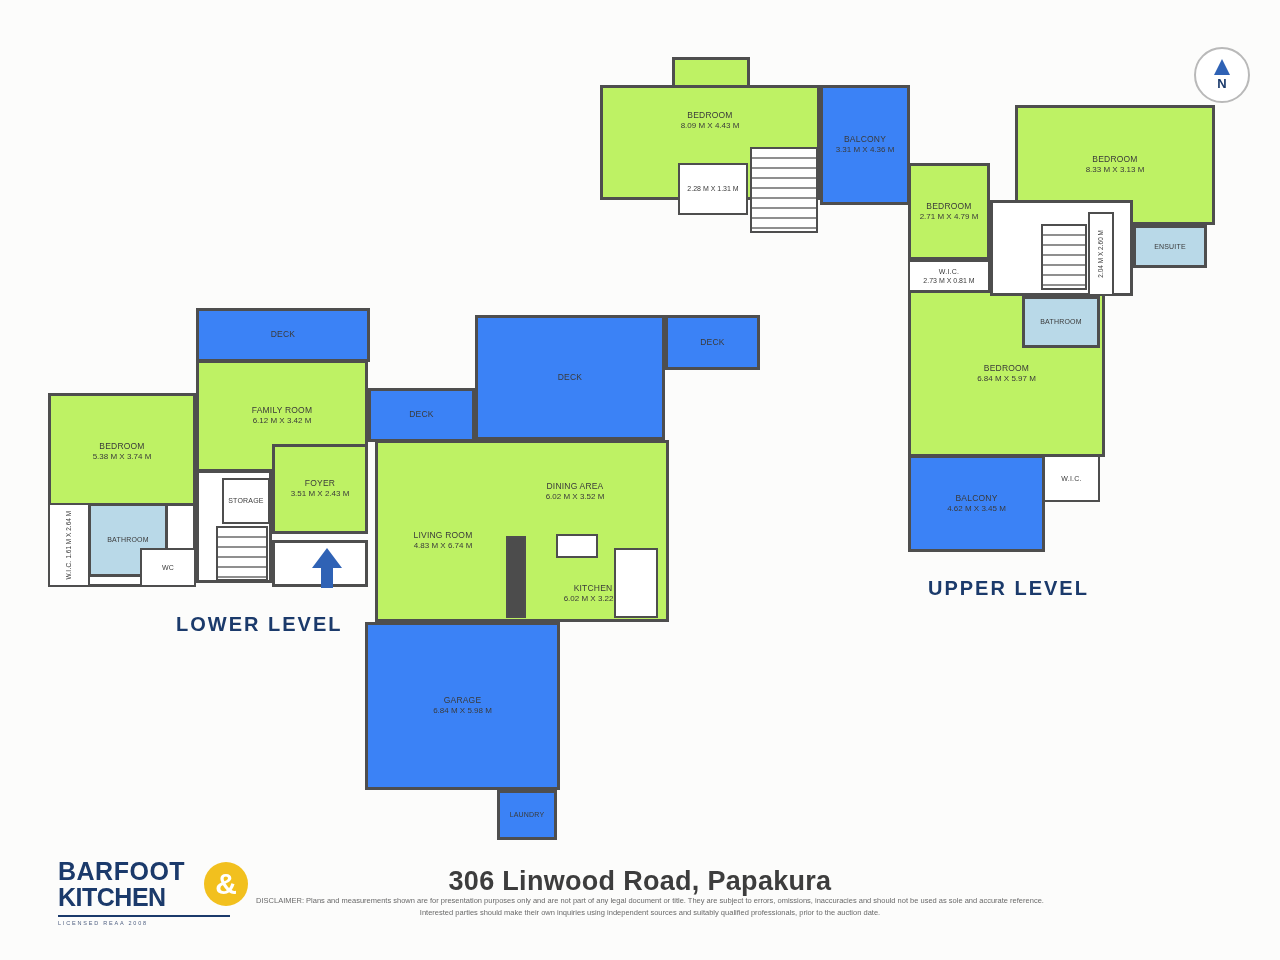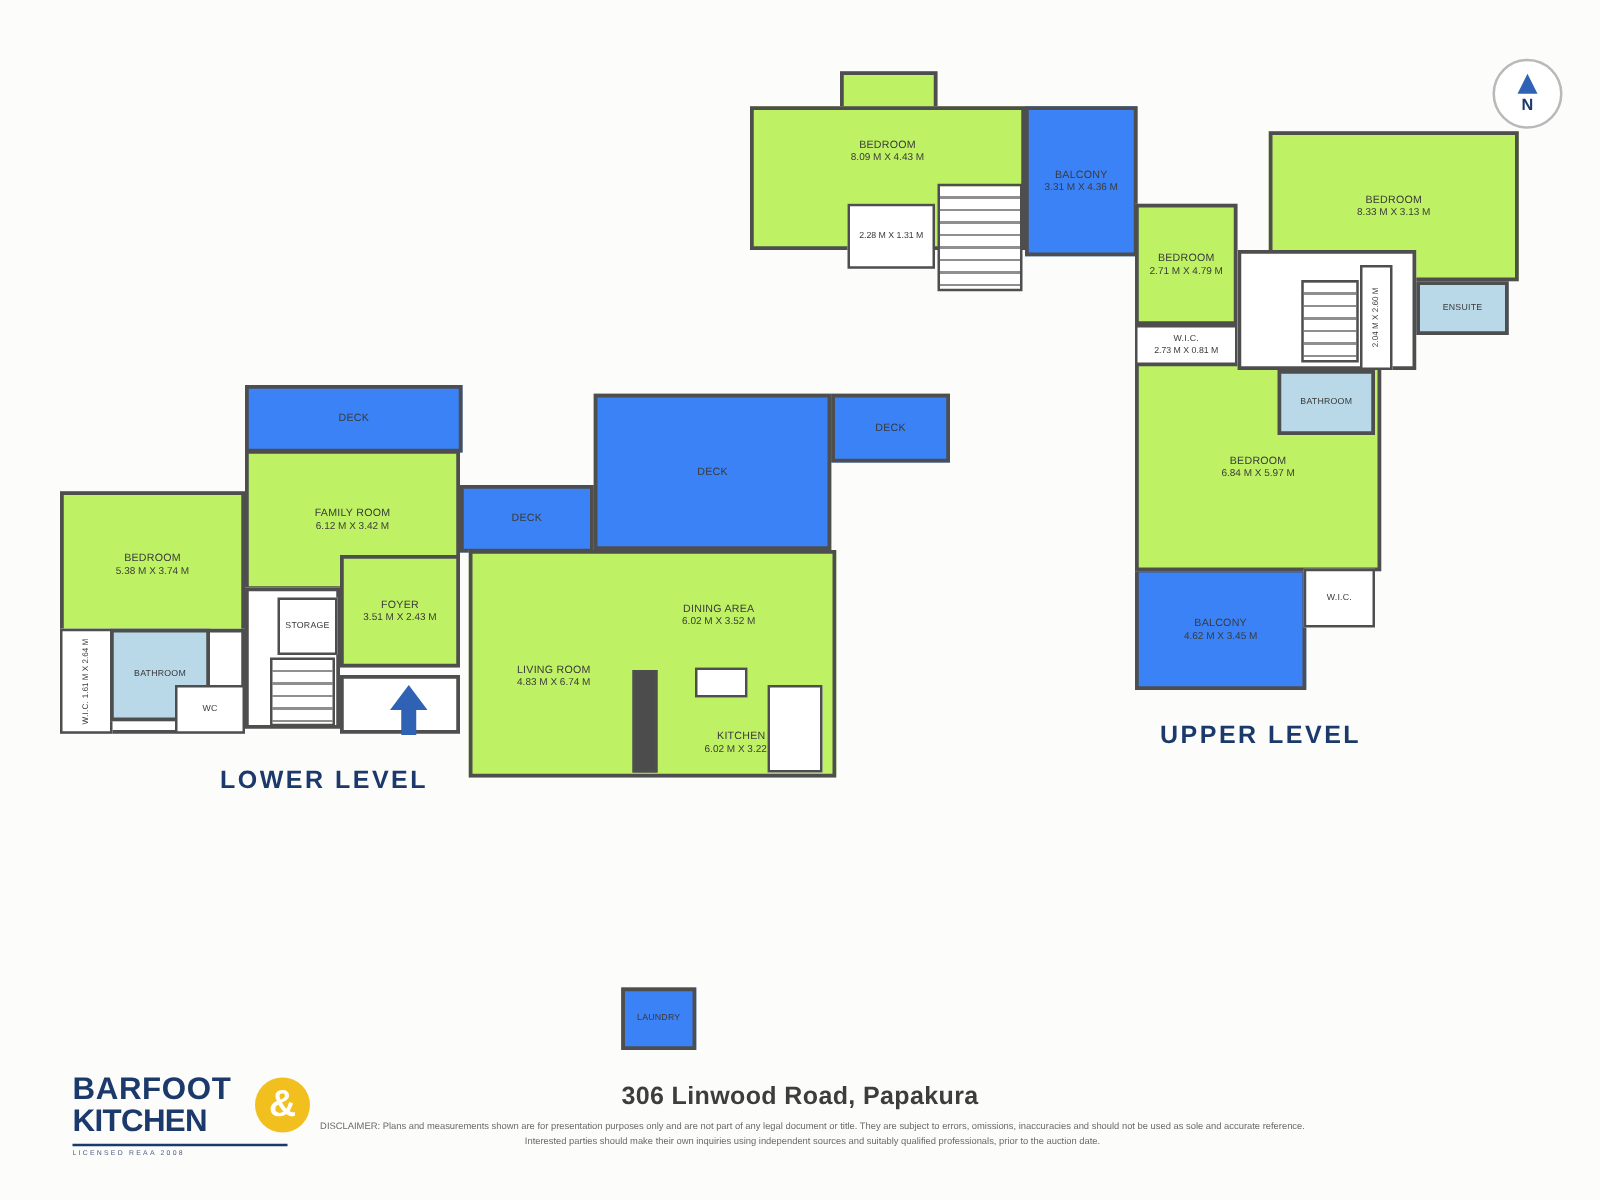--- a/index.html
+++ b/index.html
@@ -47,21 +47,21 @@
   .logo { position:absolute; left:58px; top:858px; width:220px; color:#1b3a6b; }
   .logo-row1 { font-size:25px; font-weight:bold; letter-spacing:.5px; line-height:1.05; }
   .logo-row2 { font-size:25px; font-weight:bold; letter-spacing:-0.5px; line-height:1.05; }
   .amp-circle { position:absolute; left:146px; top:4px; width:44px; height:44px; border-radius:50%;
                 background:#f2c01e; color:#ffffff; font-size:30px; font-weight:bold;
                 display:flex; align-items:center; justify-content:center; }
   .logo-rule { width:172px; height:2px; background:#1b3a6b; margin-top:4px; }
   .logo-tag { font-size:5.5px; letter-spacing:1.8px; color:#4e5f80; margin-top:3px; }
 
   .address { position:absolute; left:0; right:0; top:866px; text-align:center;
-             font-size:20px; font-weight:bold; color:#3d3d3d; letter-spacing:.3px; }
+             font-size:27px; font-weight:bold; color:#3d3d3d; letter-spacing:.3px; }
   .disclaimer { position:absolute; left:250px; width:800px; top:895px; text-align:center;
                 font-size:7.5px; color:#6a6a6a; line-height:1.55; }
 </style>
 </head>
 <body>
 
 <div class="canvas">
 
   <div class="room gray" style="left:196px;top:308px;width:174px;height:54px">
     <span class="rn">DECK</span>
@@ -97,20 +97,24 @@
     <div class="floatlbl" style="left:65px;top:98px">
       <div class="rn">LIVING ROOM</div>
       <div class="rd">4.83 M X 6.74 M</div>
     </div>
     <div class="floatlbl" style="left:215px;top:151px">
       <div class="rn">KITCHEN</div>
       <div class="rd">6.02 M X 3.22 M</div>
     </div>
   </div>
 
+  <div class="room gray" style="left:365px;top:622px;width:195px;height:168px">
+    <span class="rn">GARAGE</span>
+    <span class="rd">6.84 M X 5.98 M</span>
+  </div>
   <div class="room gray sm" style="left:497px;top:790px;width:60px;height:50px">
     <span class="rn">LAUNDRY</span>
   </div>
 
   <div class="room white" style="left:48px;top:503px;width:148px;height:84px"></div>
   <div class="room white" style="left:196px;top:470px;width:76px;height:113px"></div>
   <div class="room white" style="left:272px;top:540px;width:96px;height:47px"></div>
 
   <div class="room white thin" style="left:48px;top:503px;width:42px;height:84px">
     <div class="vlabel">

